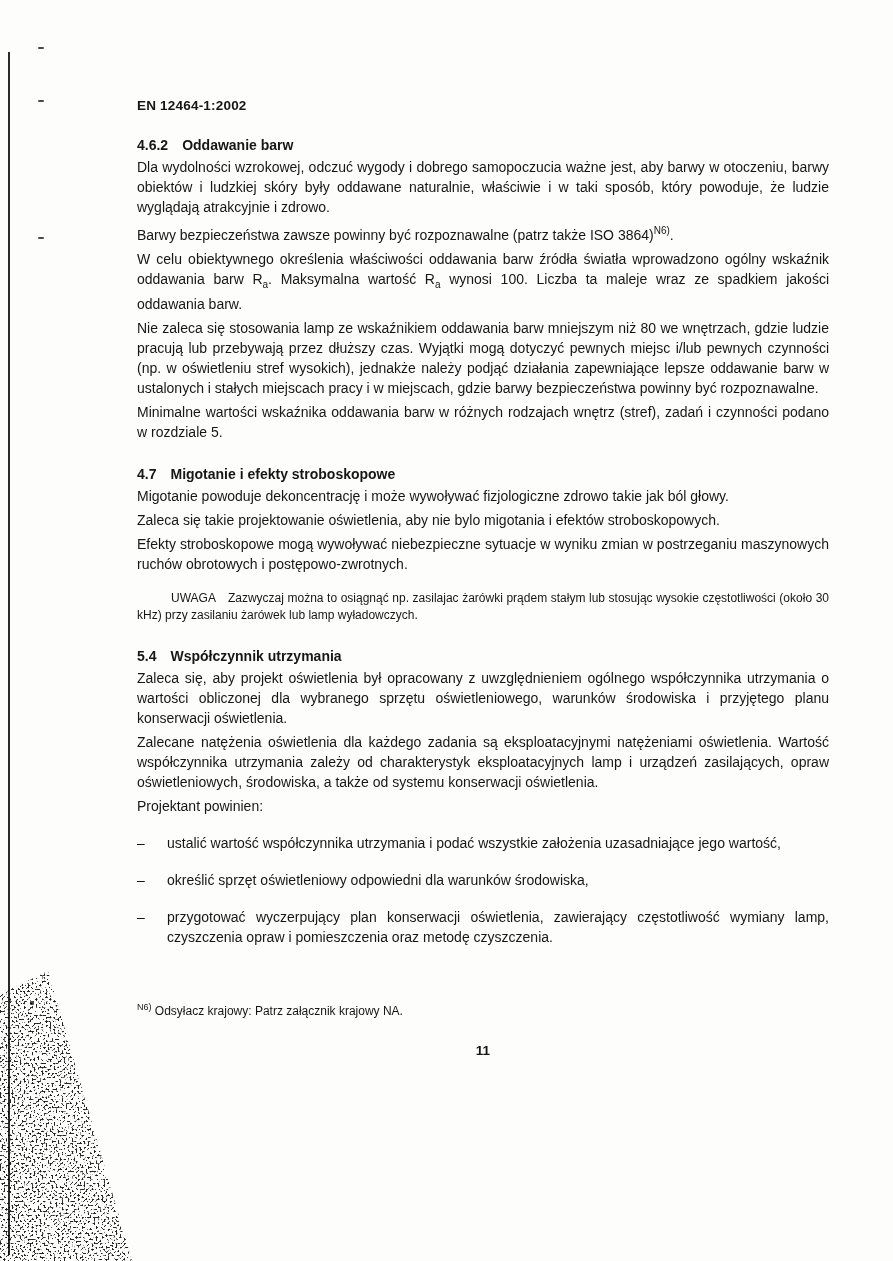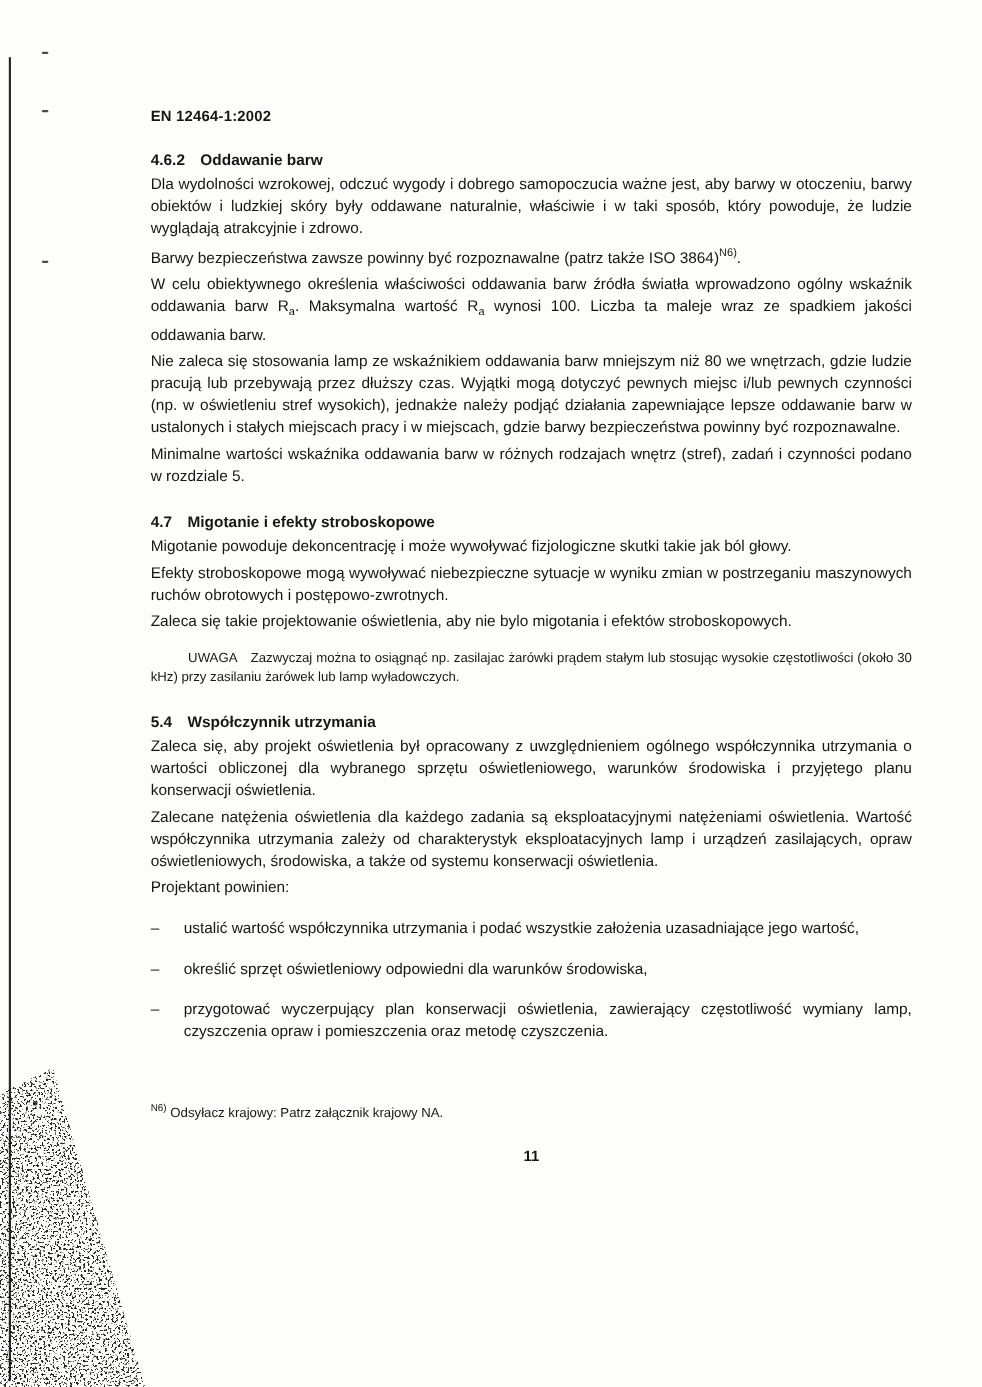--- a/index.html
+++ b/index.html
@@ -63,23 +63,23 @@
   </div>
   <p class="body-p">Dla wydolności wzrokowej, odczuć wygody i dobrego samopoczucia ważne jest, aby barwy w otoczeniu, barwy obiektów i ludzkiej skóry były oddawane naturalnie, właściwie i w taki sposób, który powoduje, że ludzie wyglądają atrakcyjnie i zdrowo.</p>
   <p class="body-p"><span>Barwy bezpieczeństwa zawsze powinny być rozpoznawalne (patrz także ISO 3864)</span><sup>N6)</sup><span>.</span></p>
   <p class="body-p"><span>W celu obiektywnego określenia właściwości oddawania barw źródła światła wprowadzono ogólny wskaźnik oddawania barw R</span><sub>a</sub><span>. Maksymalna wartość R</span><sub>a</sub><span> wynosi 100. Liczba ta maleje wraz ze spadkiem jakości oddawania barw.</span></p>
   <p class="body-p">Nie zaleca się stosowania lamp ze wskaźnikiem oddawania barw mniejszym niż 80 we wnętrzach, gdzie ludzie pracują lub przebywają przez dłuższy czas. Wyjątki mogą dotyczyć pewnych miejsc i/lub pewnych czynności (np. w oświetleniu stref wysokich), jednakże należy podjąć działania zapewniające lepsze oddawanie barw w ustalonych i stałych miejscach pracy i w miejscach, gdzie barwy bezpieczeństwa powinny być rozpoznawalne.</p>
   <p class="body-p">Minimalne wartości wskaźnika oddawania barw w różnych rodzajach wnętrz (stref), zadań i czynności podano w rozdziale 5.</p>
 
   <div class="heading">
     <span class="h-num">4.7</span><span class="h-title">Migotanie i efekty stroboskopowe</span>
   </div>
-  <p class="body-p">Migotanie powoduje dekoncentrację i może wywoływać fizjologiczne skutki takie jak ból głowy.</p>
+  <p class="body-p">Migotanie powoduje dekoncentrację i może wywoływać fizjologiczne zdrowo takie jak ból głowy.</p>
+  <p class="body-p">Zaleca się takie projektowanie oświetlenia, aby nie bylo migotania i efektów stroboskopowych.</p>
   <p class="body-p">Efekty stroboskopowe mogą wywoływać niebezpieczne sytuacje w wyniku zmian w postrzeganiu maszynowych ruchów obrotowych i postępowo-zwrotnych.</p>
-  <p class="body-p">Zaleca się takie projektowanie oświetlenia, aby nie bylo migotania i efektów stroboskopowych.</p>
   <p class="note-p"><span class="note-label">UWAGA</span><span>Zazwyczaj można to osiągnąć np. zasilajac żarówki prądem stałym lub stosując wysokie częstotliwości (około 30 kHz) przy zasilaniu żarówek lub lamp wyładowczych.</span></p>
 
   <div class="heading">
     <span class="h-num">5.4</span><span class="h-title">Współczynnik utrzymania</span>
   </div>
   <p class="body-p">Zaleca się, aby projekt oświetlenia był opracowany z uwzględnieniem ogólnego współczynnika utrzymania o wartości obliczonej dla wybranego sprzętu oświetleniowego, warunków środowiska i przyjętego planu konserwacji oświetlenia.</p>
   <p class="body-p">Zalecane natężenia oświetlenia dla każdego zadania są eksploatacyjnymi natężeniami oświetlenia. Wartość współczynnika utrzymania zależy od charakterystyk eksploatacyjnych lamp i urządzeń zasilających, opraw oświetleniowych, środowiska, a także od systemu konserwacji oświetlenia.</p>
   <p class="body-p">Projektant powinien:</p>
 
   <div class="bullet-row">

